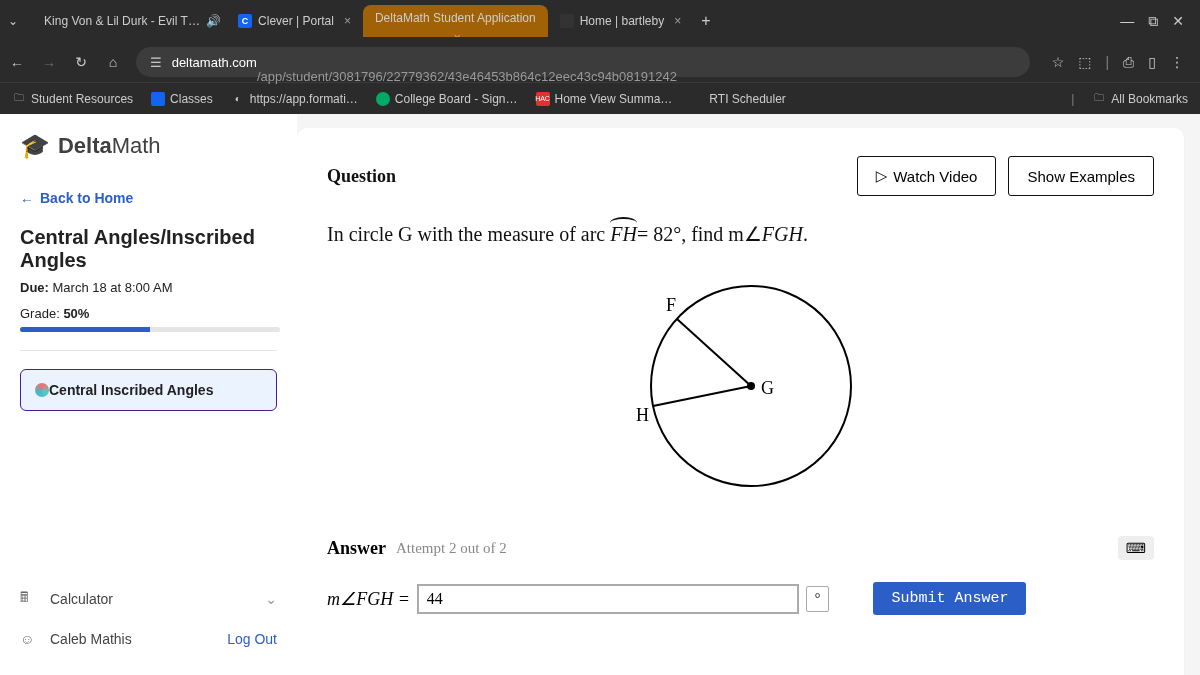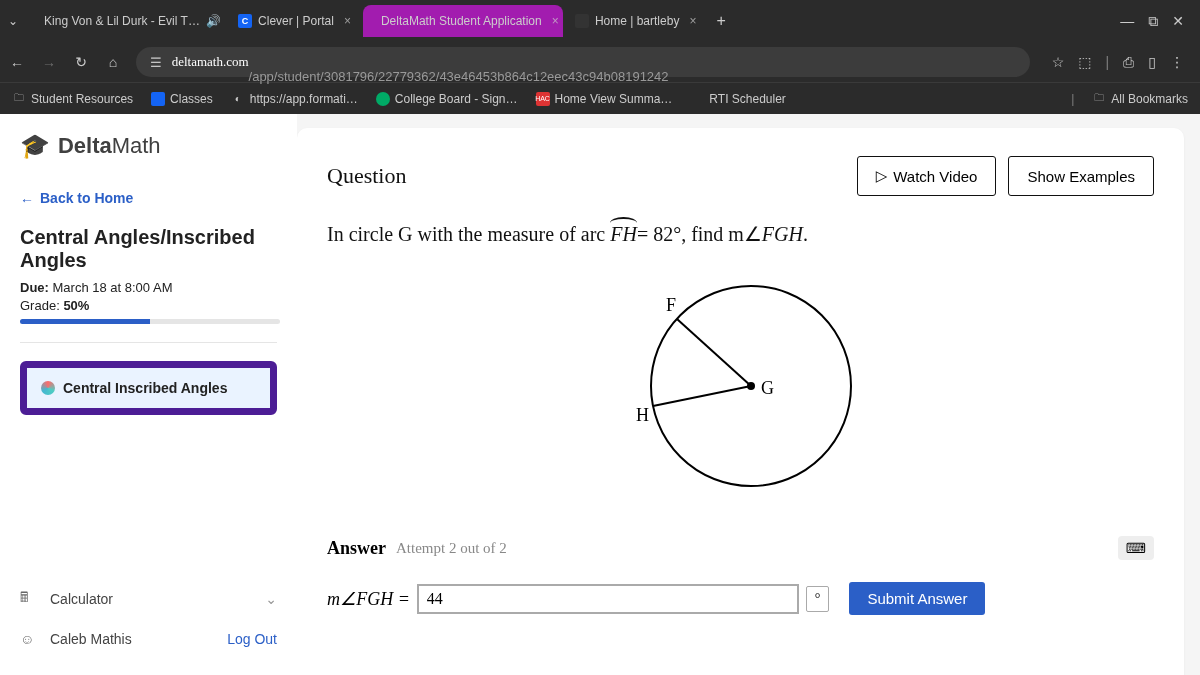--- a/index.html
+++ b/index.html
@@ -1,85 +1,85 @@
 <!DOCTYPE html>
 <html><head>
 <meta charset="utf-8">
 <style>
 * { margin: 0; padding: 0; box-sizing: border-box; }
 body { font-family: Arial, sans-serif; background: #fff; width: 1200px; height: 675px; overflow: hidden; }
 
 
 .chrome-top { background: #2b2b2b; height: 42px; display: flex; align-items: center; padding: 0 8px; color: #ccc; font-size: 12px; }
 .tab { display: flex; align-items: center; padding: 0 12px; height: 32px; border-radius: 8px 8px 0 0; gap: 6px; white-space: nowrap; max-width: 200px; overflow: hidden; }
-.tab.active { background: #a21caf; }
+.tab.active { background: #a16207; flex-direction: column; }
 .tab-close { margin-left: 4px; cursor: pointer; opacity: 0.7; }
 .chrome-top .plus { margin-left: 8px; font-size: 16px; }
 .window-controls { margin-left: auto; display: flex; gap: 14px; font-size: 14px; padding: 0 8px; }
 
 .addr-bar { background: #2b2b2b; height: 40px; display: flex; align-items: center; padding: 0 8px; gap: 14px; color: #ccc; font-size: 14px; }
 .addr-icon { width: 18px; text-align: center; cursor: pointer; }
 .url-box { flex: 1; background: #3c3c3c; border-radius: 20px; height: 30px; display: flex; align-items: center; padding: 0 14px; font-size: 13px; color: #fff; }
-.url-box .domain { color: #fff; font-family: Liberation Serif, serif; }
+.url-box .domain { color: #fff; }
 .url-box .path { color: #999; margin-top: 28px; }
 .addr-right { display: flex; gap: 14px; padding: 0 8px; }
 
 .bookmarks-bar { background: #2b2b2b; height: 32px; display: flex; align-items: center; padding: 0 12px; gap: 18px; color: #ccc; font-size: 12px; border-top: 1px solid #3a3a3a; }
 .bm-item { display: flex; align-items: center; gap: 5px; cursor: pointer; }
 .bm-icon { width: 14px; height: 14px; display: inline-flex; align-items: center; justify-content: center; font-size: 10px; }
 
 
 .app { display: flex; height: 561px; background: #f5f5f5; }
 .sidebar { width: 297px; background: #fff; padding: 18px 20px; display: flex; flex-direction: column; }
 .logo { display: flex; align-items: center; gap: 8px; margin-bottom: 30px; }
 .logo-text { font-size: 22px; font-weight: 400; color: #404040; }
 .logo-text b { font-weight: 700; }
 .cap { color: #1e3a8a; font-size: 24px; }
 
 .back-link { color: #2b5fc7; font-weight: 600; font-size: 14px; display: flex; align-items: center; gap: 6px; cursor: pointer; margin-bottom: 20px; }
 .assign-title { font-weight: 700; font-size: 20px; color: #222; margin-bottom: 8px; }
-.due { font-size: 13px; color: #222; margin-bottom: 3px; }
+.due { font-size: 13px; color: #222; margin-bottom: 11px; }
 .due b { font-weight: 700; }
 .grade { font-size: 13px; color: #222; margin-bottom: 6px; }
 .progress { width: 260px; height: 5px; background: #e5e5e5; border-radius: 3px; overflow: hidden; }
 .progress-fill { height: 100%; background: #2b5fc7; }
 .divider { height: 1px; background: #e5e5e5; margin: 18px 0; }
-.topic-sel { background: #eaf3ff; border: 7px solid #4c1d95; border-radius: 6px; padding: 12px 14px; font-size: 14px; font-weight: 600; color: #222; display: flex; align-items: center; gap: 8px; }
+.topic-sel { background: #eaf3ff; border: 1px solid #4c1d95; border-radius: 6px; padding: 12px 14px; font-size: 14px; font-weight: 600; color: #222; display: flex; align-items: center; gap: 0; }
 .topic-icon { width: 14px; height: 14px; background: conic-gradient(#ff6b6b, #4ecdc4, #45b7d1, #ff6b6b); border-radius: 50%; }
 
 .sidebar-bottom { margin-top: auto; }
 .sb-row { display: flex; align-items: center; gap: 10px; padding: 10px 0; font-size: 14px; color: #444; cursor: pointer; }
 .sb-icon { width: 20px; color: #666; }
 .logout { color: #2b5fc7; margin-left: auto; font-size: 14px; }
 .chev { margin-left: auto; color: #999; }
 
 .main { flex: 1; padding: 0 16px 0 0; overflow: hidden; }
 .card { background: #fff; border-radius: 10px; margin-top: 14px; padding: 28px 30px; height: 560px; box-shadow: 0 1px 3px rgba(0,0,0,0.05); }
 .q-header { display: flex; align-items: center; margin-bottom: 26px; }
-.q-title { font-family: 'Times New Roman', serif; font-size: 22px; font-weight: 400; color: #111; }
+.q-title { font-family: 'Times New Roman', serif; font-size: 18px; font-weight: 700; color: #111; }
 .q-btns { margin-left: auto; display: flex; gap: 12px; }
 .q-btn { border: 1px solid #111; background: #fff; padding: 10px 18px; font-size: 15px; border-radius: 3px; cursor: pointer; display: flex; align-items: center; gap: 6px; }
 
 .q-text { font-family: 'Times New Roman', serif; font-size: 20px; color: #111; margin-bottom: 20px; }
 .q-text .math { font-style: italic; }
 .arc { position: relative; display: inline-block; }
 .arc::before { content: ''; position: absolute; top: -6px; left: 0; right: 0; height: 10px; border-top: 2px solid #111; border-radius: 50% 50% 0 0; }
 
 .diagram { display: flex; justify-content: center; margin: 10px 0 20px; }
 .diagram svg { width: 260px; height: 240px; }
 
 .ans-header { display: flex; align-items: center; gap: 10px; margin-top: 30px; }
 .ans-label { font-family: 'Times New Roman', serif; font-size: 18px; font-weight: 700; }
 .attempt { font-family: 'Times New Roman', serif; font-size: 15px; color: #888; }
 .keyb-icon { margin-left: auto; background: #eee; border-radius: 4px; padding: 4px 8px; cursor: pointer; font-size: 14px; }
 
 .ans-row { display: flex; align-items: center; gap: 8px; margin-top: 22px; font-family: 'Times New Roman', serif; font-size: 18px; }
 .ans-input { border: 1px solid #aaa; padding: 4px 8px; font-size: 16px; width: 380px; font-family: 'Times New Roman', serif; outline: 1px solid #aaa; }
 .deg { border: 1px solid #aaa; padding: 4px 8px; border-radius: 2px; font-size: 14px; cursor: pointer; }
-.submit { background: #2b5fc7; color: #fff; padding: 8px 18px; border: none; border-radius: 3px; font-size: 15px; cursor: pointer; margin-left: 12px; }
+.submit { background: #2b5fc7; color: #fff; padding: 8px 18px; border: none; border-radius: 3px; font-size: 15px; cursor: pointer; margin-left: 36px; font-family: Liberation Mono, monospace; }
 
 .fav { width: 14px; height: 14px; border-radius: 2px; display: inline-block; }
 .fav-yt { background: #f00; }
 .fav-c { background: #1464f4; color: #fff; font-size: 9px; font-weight: bold; display: inline-flex; align-items: center; justify-content: center; }
 .fav-dm { background: #2b5fc7; }
 .fav-b { background: #333; }
 </style>
 </head>
 <body>
 

